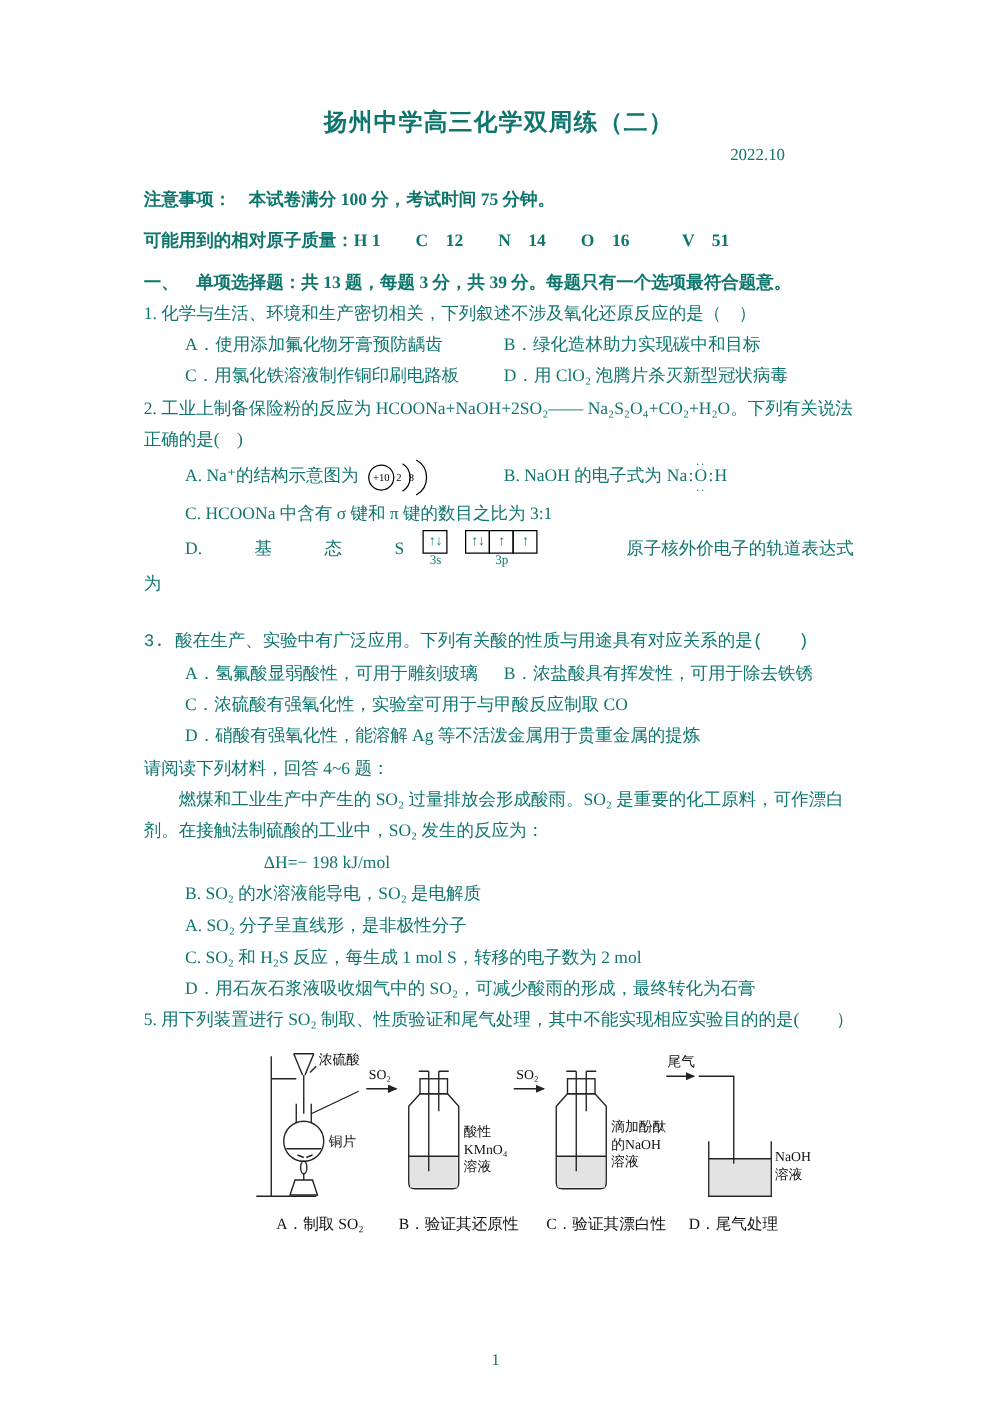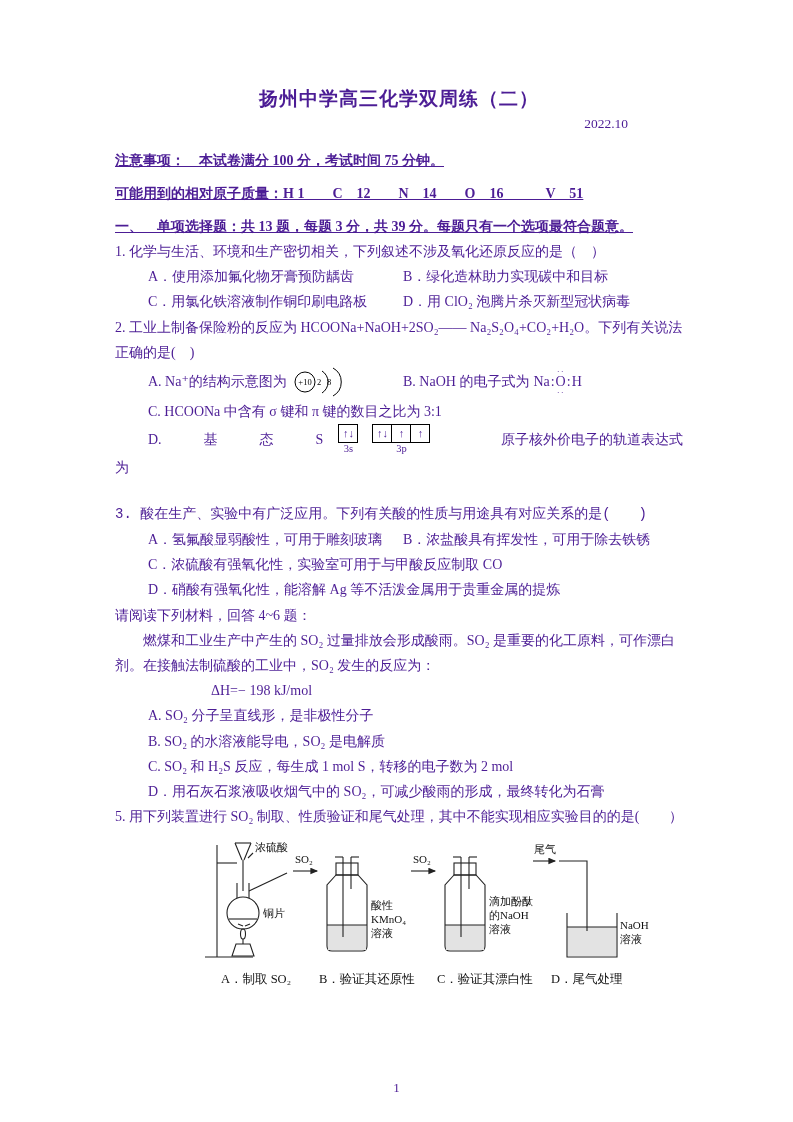--- a/index.html
+++ b/index.html
@@ -1,21 +1,21 @@
 <!DOCTYPE html>
 <html><head>
 <meta charset="utf-8">
 <style>
   html,body{margin:0;padding:0;background:#ffffff;}
-  .page{position:relative;width:793px;height:1122px;background:#ffffff;color:#4c1d95;
+  .page{position:relative;width:793px;height:1122px;background:#ffffff;color:#0f766e;
     font-family:"Liberation Serif","DejaVu Serif",serif;font-size:14px;
     padding:86px 110px 40px 115px;box-sizing:border-box;overflow:hidden;}
   .title{text-align:center;font-size:19px;font-weight:700;letter-spacing:1px;line-height:1.4;}
   .date{text-align:right;padding-right:55px;font-size:13.5px;line-height:1.7;}
-  .bold{font-weight:700;text-decoration:underline;}
+  .bold{font-weight:700;}
   .line{line-height:1.8;margin:0;}
   .notice{margin-top:12px;}
   .masses{margin-top:8px;}
   .section-heading{margin-top:8px;}
   .indent1{padding-left:33px;}
   .opt-row{display:flex;padding-left:33px;line-height:1.8;}
   .opt-row .o1{flex:0 0 auto;width:255px;}
   .flexline{display:inline-flex;align-items:center;}
   .gap-q3{margin-top:22px;font-family:Liberation Mono, monospace;}
   .dline{display:flex;align-items:center;line-height:1.8;}
@@ -130,22 +130,22 @@
   </div>
   <p class="line indent1">C．浓硫酸有强氧化性，实验室可用于与甲酸反应制取 CO</p>
   <p class="line indent1">D．硝酸有强氧化性，能溶解 Ag 等不活泼金属用于贵重金属的提炼</p>
 
   <p class="line">请阅读下列材料，回答 4~6 题：</p>
   <p class="mat-para">燃煤和工业生产中产生的 SO₂ 过量排放会形成酸雨。SO₂ 是重要的化工原料，可作漂白剂。在接触法制硫酸的工业中，SO₂ 发生的反应为：</p>
   <div class="equation-row">
     <span class="enthalpy">ΔH=− 198 kJ/mol</span>
   </div>
 
+  <p class="line indent1">B. SO₂ 的水溶液能导电，SO₂ 是电解质</p>
   <p class="line indent1">A. SO₂ 分子呈直线形，是非极性分子</p>
-  <p class="line indent1">B. SO₂ 的水溶液能导电，SO₂ 是电解质</p>
   <p class="line indent1">C. SO₂ 和 H₂S 反应，每生成 1 mol S，转移的电子数为 2 mol</p>
   <p class="line indent1">D．用石灰石浆液吸收烟气中的 SO₂，可减少酸雨的形成，最终转化为石膏</p>
 
   <div class="q5-stem-row">
     <span>5. 用下列装置进行 SO₂ 制取、性质验证和尾气处理，其中不能实现相应实验目的的是(</span>
     <span>）</span>
   </div>
 
   <div class="app-wrap">
     <svg class="app-svg" width="460" height="160" viewBox="0 0 460 160">

